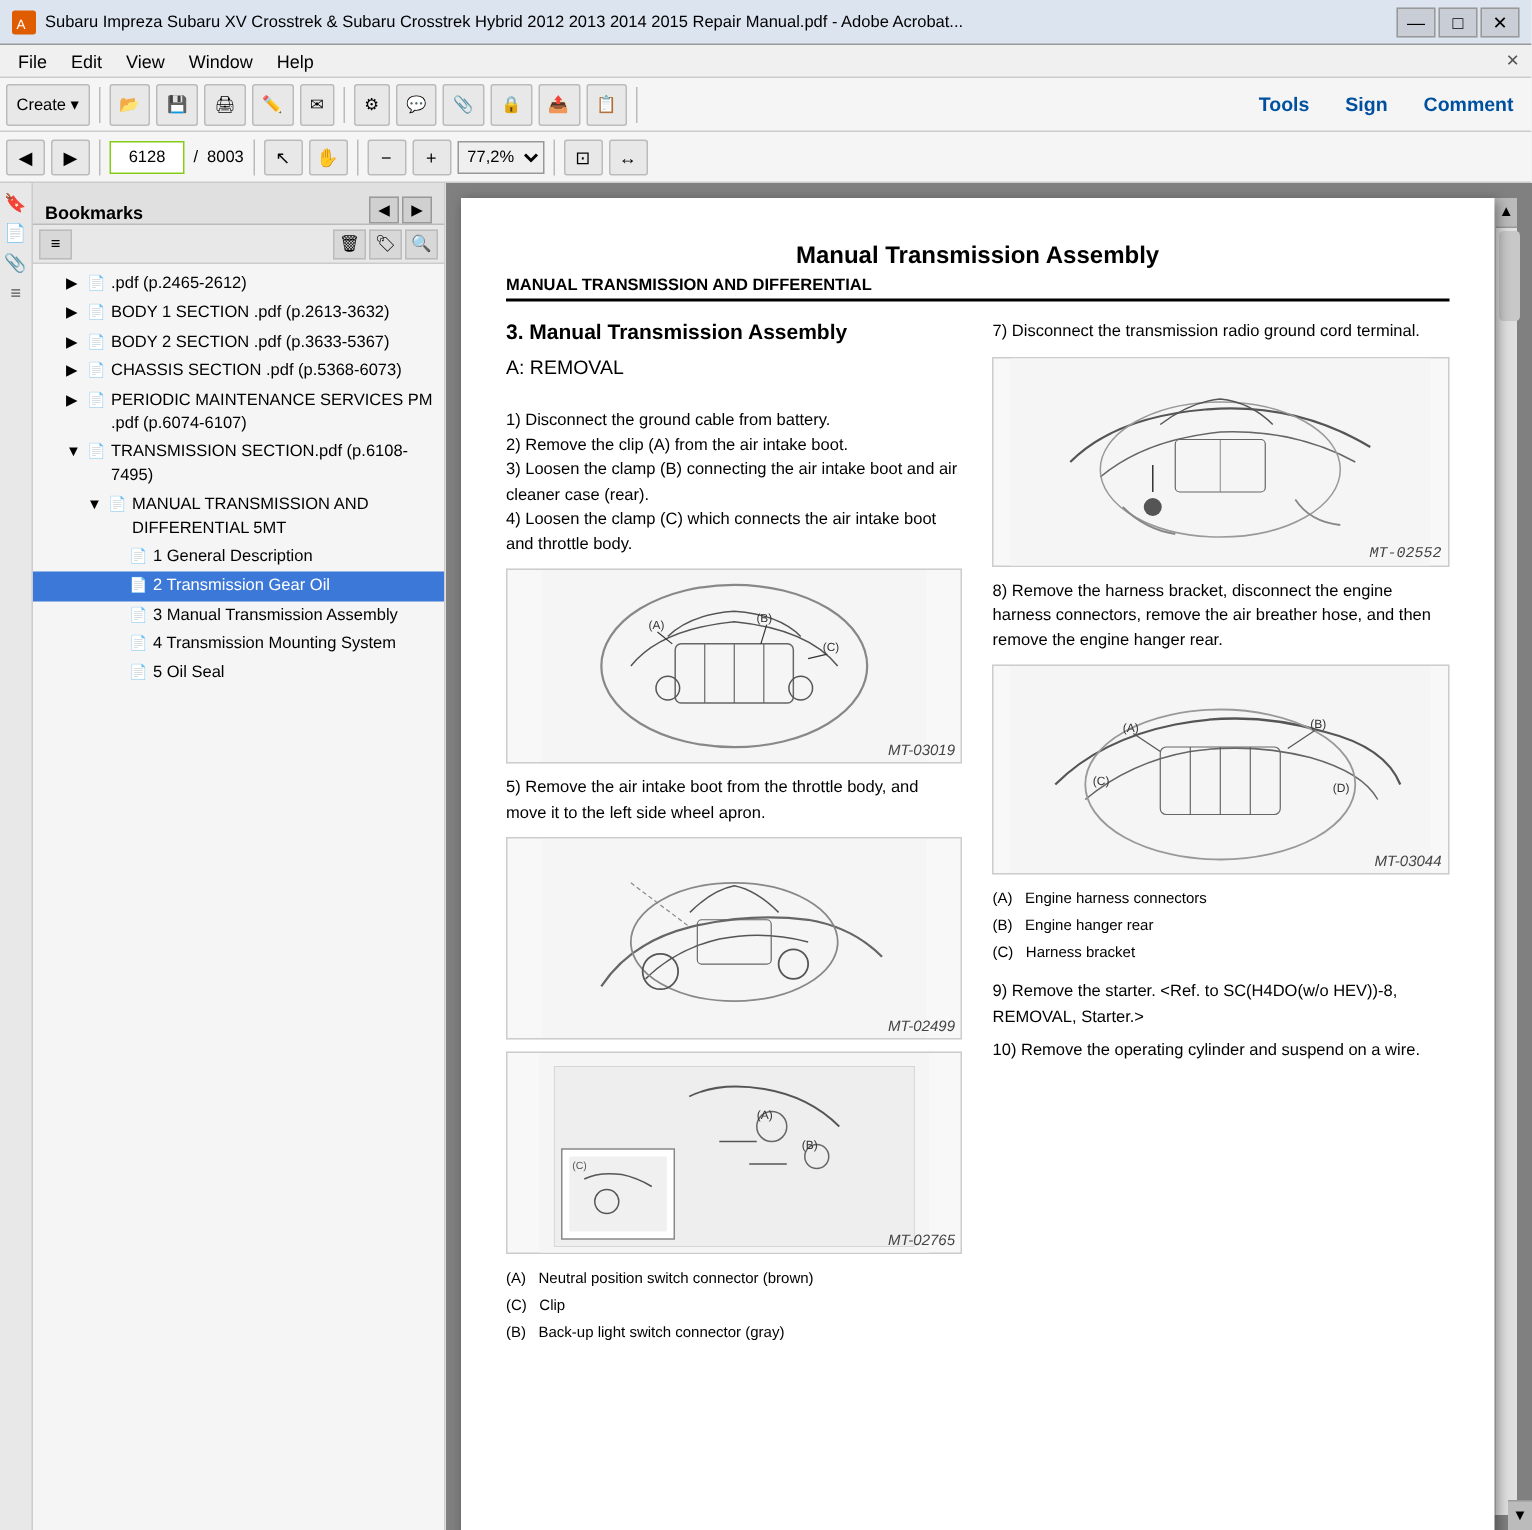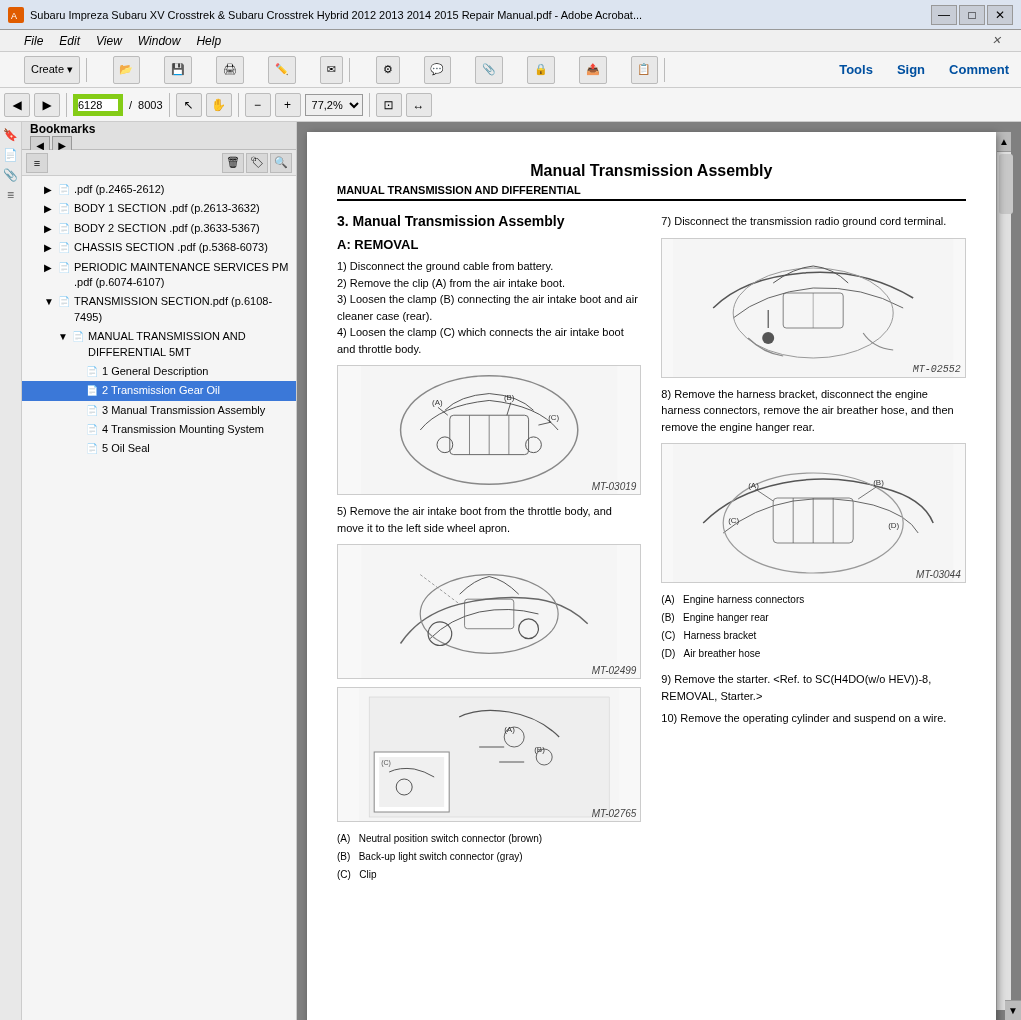--- a/index.html
+++ b/index.html
@@ -6,44 +6,44 @@
     body { width: 1021px; height: 1020px; font-family: Arial, sans-serif; font-size: 12px; background: #f0f0f0; overflow: hidden; }
 
     
     .titlebar { background: #dce4f0; height: 30px; display: flex; align-items: center; padding: 0 8px; border-bottom: 1px solid #999; font-size: 12px; }
     .titlebar-icon { width: 16px; height: 16px; background: #e05c00; margin-right: 6px; border-radius: 2px; display: flex; align-items: center; justify-content: center; }
     .titlebar-title { flex: 1; font-size: 11px; color: #000; }
     .titlebar-controls { display: flex; gap: 2px; }
     .titlebar-btn { width: 26px; height: 20px; background: #c8cdd6; border: 1px solid #999; display: flex; align-items: center; justify-content: center; cursor: pointer; font-size: 12px; }
 
     
-    .menubar { height: 22px; background: #f0f0f0; display: flex; align-items: center; padding: 0 16px; border-bottom: 1px solid #ccc; font-style: italic; }
+    .menubar { height: 22px; background: #f0f0f0; display: flex; align-items: center; padding: 0 4px; border-bottom: 1px solid #ccc; }
     .menubar-item { padding: 2px 8px; font-size: 12px; cursor: pointer; }
 
     
     .toolbar { height: 36px; background: #f5f5f5; display: flex; align-items: center; padding: 0 4px; border-bottom: 1px solid #ccc; gap: 4px; }
-    .toolbar-btn { height: 28px; padding: 2px 6px; background: #e8e8e8; border: 1px solid #bbb; cursor: pointer; display: flex; align-items: center; justify-content: center; font-size: 11px; border-radius: 2px; margin-left: 20px; }
+    .toolbar-btn { height: 28px; padding: 2px 6px; background: #e8e8e8; border: 1px solid #bbb; cursor: pointer; display: flex; align-items: center; justify-content: center; font-size: 11px; border-radius: 2px; }
     .toolbar-sep { width: 1px; height: 24px; background: #bbb; margin: 0 2px; }
     .toolbar-right { margin-left: auto; display: flex; gap: 8px; }
     .toolbar-right-btn { font-size: 13px; font-weight: bold; color: #0050a0; cursor: pointer; padding: 2px 8px; }
 
     
     .navtoolbar { height: 34px; background: #f5f5f5; display: flex; align-items: center; padding: 0 4px; border-bottom: 1px solid #ccc; gap: 4px; }
     .nav-btn { width: 26px; height: 24px; background: #e8e8e8; border: 1px solid #bbb; cursor: pointer; display: flex; align-items: center; justify-content: center; font-size: 12px; border-radius: 2px; }
-    .page-input { width: 50px; height: 22px; border: 5px solid #84cc16; font-size: 11px; }
+    .page-input { width: 50px; height: 22px; border: 1px solid #84cc16; text-align: center; font-size: 11px; }
     .page-sep { font-size: 11px; padding: 0 2px; }
     .zoom-select { height: 22px; border: 1px solid #999; font-size: 11px; padding: 0 2px; }
     .nav-sep { width: 1px; height: 24px; background: #bbb; margin: 0 2px; }
 
     
     .main { display: flex; height: calc(1020px - 30px - 22px - 36px - 34px); }
 
     
     .sidebar { width: 275px; background: #f5f5f5; border-right: 1px solid #ccc; display: flex; flex-direction: column; }
-    .sidebar-header { height: 28px; background: #e0e0e0; display: flex; align-items: flex-start; padding: 0 8px; border-bottom: 1px solid #bbb; flex-direction: column; }
+    .sidebar-header { height: 28px; background: #e0e0e0; display: flex; align-items: flex-end; padding: 0 8px; border-bottom: 1px solid #bbb; }
     .sidebar-title { font-size: 12px; font-weight: bold; flex: 1; }
     .sidebar-controls { display: flex; gap: 2px; }
     .sidebar-ctrl-btn { width: 20px; height: 18px; background: #d0d0d0; border: 1px solid #999; cursor: pointer; display: flex; align-items: center; justify-content: center; font-size: 10px; }
 
     .sidebar-toolbar { height: 26px; background: #e8e8e8; display: flex; align-items: center; padding: 0 4px; border-bottom: 1px solid #ccc; gap: 2px; }
     .sidebar-tb-btn { width: 22px; height: 20px; background: #d8d8d8; border: 1px solid #bbb; cursor: pointer; display: flex; align-items: center; justify-content: center; font-size: 11px; }
 
     .sidebar-tree { flex: 1; overflow-y: auto; padding: 4px 0; }
     .tree-item { display: flex; align-items: flex-start; padding: 2px 4px 2px 8px; cursor: pointer; line-height: 1.4; }
     .tree-item.selected { background: #3b78d8; color: white; }
@@ -62,21 +62,21 @@
     .content { flex: 1; background: #808080; overflow: auto; display: flex; justify-content: center; padding: 10px; position: relative; }
     .page { background: white; width: 720px; min-height: 900px; padding: 30px 30px 30px 30px; position: relative; box-shadow: 2px 2px 8px rgba(0,0,0,0.4); }
 
     
     .right-scroll { width: 16px; background: #e0e0e0; border-left: 1px solid #bbb; }
 
     
     .pdf-title { font-size: 16px; font-weight: bold; text-align: center; margin-bottom: 4px; }
     .pdf-subtitle { font-size: 11px; border-bottom: 2px solid #000; padding-bottom: 3px; margin-bottom: 12px; font-weight: bold; }
     .pdf-section-title { font-size: 14px; font-weight: bold; margin-bottom: 8px; }
-    .pdf-subsection { font-size: 13px; font-weight: bold; margin-bottom: 6px; }
+    .pdf-subsection { font-size: 13px; font-weight: normal; margin-bottom: 20px; }
     .pdf-text { font-size: 11px; line-height: 1.5; margin-bottom: 6px; }
     .pdf-two-col { display: flex; gap: 20px; }
     .pdf-col-left { flex: 1; }
     .pdf-col-right { flex: 1; }
 
     .pdf-diagram { border: 1px solid #ccc; background: #f8f8f8; margin: 8px 0; display: flex; align-items: center; justify-content: center; position: relative; overflow: hidden; }
     .diagram-label { position: absolute; bottom: 2px; right: 4px; font-size: 10px; font-style: italic; color: #444; }
 
     .list-labels { font-size: 10px; line-height: 1.8; margin: 4px 0 8px 0; }
   </style>
@@ -340,22 +340,22 @@
               <rect x="20" y="70" width="65" height="50" fill="#f0f0f0"></rect>
               <path d="M30,85 Q40,80 55,82 Q65,84 75,90" fill="none" stroke="#555" stroke-width="1"></path>
               <circle cx="45" cy="100" r="8" fill="none" stroke="#555" stroke-width="1"></circle>
               <text x="22" y="78" font-size="7" fill="#555">(C)</text>
             </svg>
             <span class="diagram-label">MT-02765</span>
           </div>
 
           <div class="list-labels">
             <div>(A)&nbsp;&nbsp;&nbsp;Neutral position switch connector (brown)</div>
+            <div>(C)&nbsp;&nbsp;&nbsp;Clip</div>
             <div>(B)&nbsp;&nbsp;&nbsp;Back-up light switch connector (gray)</div>
-            <div>(C)&nbsp;&nbsp;&nbsp;Clip</div>
           </div>
         </div>
 
         <div class="pdf-col-right">
 
           <div class="pdf-text">7) Disconnect the transmission radio ground cord terminal.</div>
 
           <div class="pdf-diagram" style="height:140px;font-family:Liberation Mono, monospace;">
             <svg width="100%" height="140" viewBox="0 0 280 140">
               <rect width="280" height="140" fill="#f5f5f5"></rect>
@@ -392,21 +392,20 @@
               <path d="M82,46 L100,58" stroke="#555" stroke-width="0.8"></path>
               <path d="M203,44 L185,56" stroke="#555" stroke-width="0.8"></path>
             </svg>
             <span class="diagram-label">MT-03044</span>
           </div>
 
           <div class="list-labels">
             <div>(A)&nbsp;&nbsp;&nbsp;Engine harness connectors</div>
             <div>(B)&nbsp;&nbsp;&nbsp;Engine hanger rear</div>
             <div>(C)&nbsp;&nbsp;&nbsp;Harness bracket</div>
-            <div>(D)&nbsp;&nbsp;&nbsp;Air breather hose</div>
           </div>
 
           <div class="pdf-text">9) Remove the starter. &lt;Ref. to SC(H4DO(w/o HEV))-8, REMOVAL, Starter.&gt;</div>
           <div class="pdf-text">10) Remove the operating cylinder and suspend on a wire.</div>
 
 
         </div>
       </div>
     </div>
 

